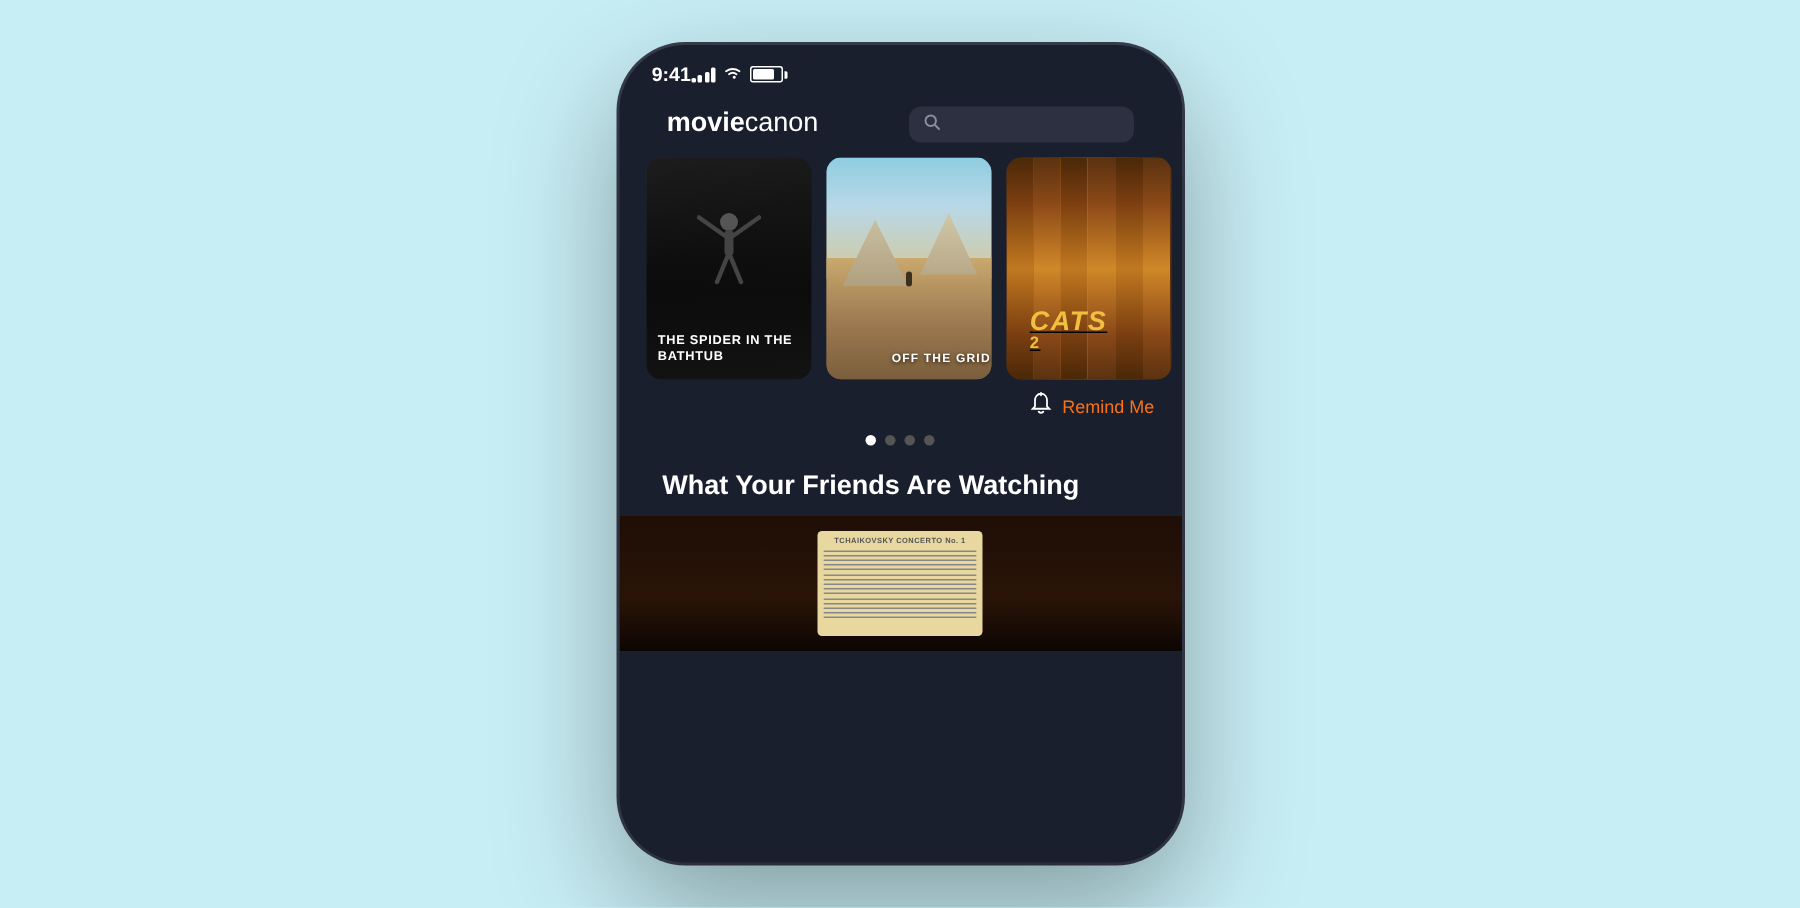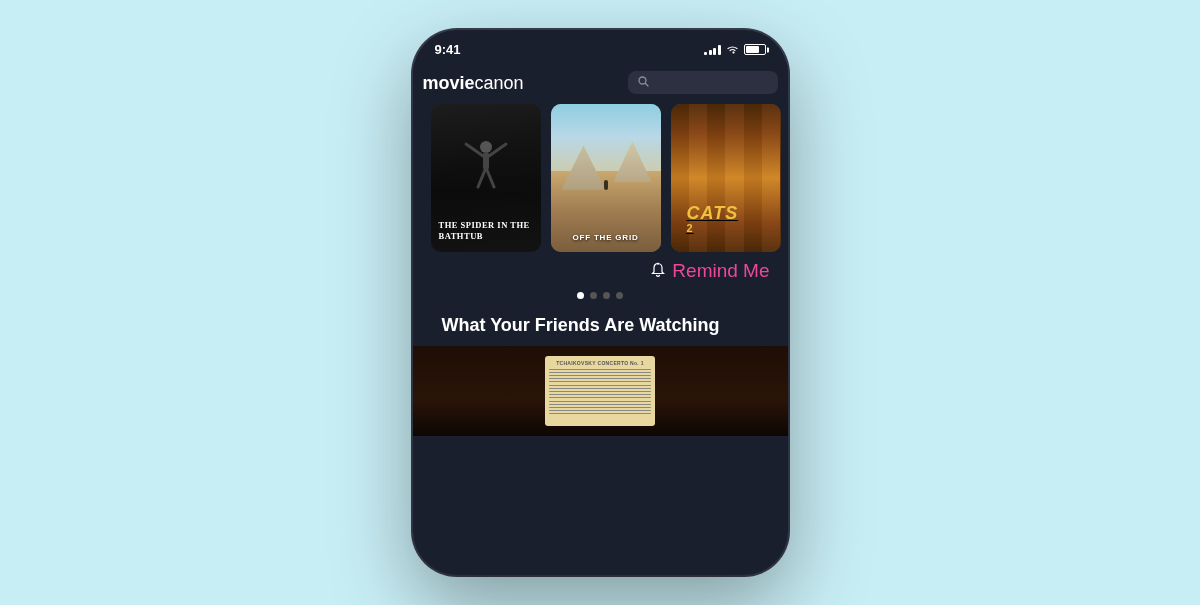--- a/index.html
+++ b/index.html
@@ -34,21 +34,20 @@
       width: 130px;
       height: 28px;
       background: #1a1f2e;
       border-radius: 0 0 20px 20px;
       z-index: 10;
     }
 
     
     .status-bar {
       display: flex;
-      justify-content: space-between;
       align-items: center;
       padding: 12px 22px 4px;
       font-size: 12px;
       font-weight: 600;
       color: #fff;
     }
 
     .status-time {
       font-size: 13px;
       font-weight: 700;
@@ -106,23 +105,23 @@
     
     .app-content {
       padding: 0;
       overflow: hidden;
       height: calc(100% - 44px);
     }
 
     
     .app-header {
       display: flex;
-      align-items: flex-end;
+      align-items: flex-start;
       justify-content: space-between;
-      padding: 10px 10px 10px;
+      padding: 10px 32px 10px;
       background: #1a1f2e;
     }
 
     .app-logo {
       font-size: 18px;
       color: #fff;
     }
 
     .app-logo span.bold {
       font-weight: 800;
@@ -174,21 +173,20 @@
       border-radius: 10px;
       overflow: hidden;
       position: relative;
       flex-shrink: 0;
     }
 
     
     .card-spider {
       background: linear-gradient(160deg, #2a2a2a 0%, #111 40%, #1c1c1c 100%);
       position: relative;
-      font-family: Liberation Serif, serif;
     }
 
     .spider-overlay {
       position: absolute;
       inset: 0;
       background: linear-gradient(to bottom, #1a1a1a 0%, #0a0a0a 60%, #111 100%);
       opacity: 0.85;
     }
 
     .spider-title {
@@ -257,21 +255,21 @@
       height: 10px;
       background: #3a3020;
       border-radius: 2px;
     }
 
     .offgrid-title {
       position: absolute;
       bottom: 10px;
       left: 0;
       right: 0;
-      text-align: center;
+      text-align: right;
       font-size: 8px;
       font-weight: 700;
       color: #fff;
       text-transform: uppercase;
       letter-spacing: 0.8px;
       text-shadow: 0 1px 3px rgba(0,0,0,0.8);
     }
 
     
     .card-cats {
@@ -327,22 +325,22 @@
       gap: 6px;
       padding: 8px 18px 4px;
     }
 
     .bell-icon {
       font-size: 14px;
       color: #fff;
     }
 
     .remind-text {
-      font-size: 19px;
-      color: #ec4899;
+      font-size: 12px;
+      color: #f97316;
       font-weight: 500;
     }
 
     
     .pagination {
       display: flex;
       justify-content: center;
       gap: 6px;
       padding: 6px 0 10px;
     }

